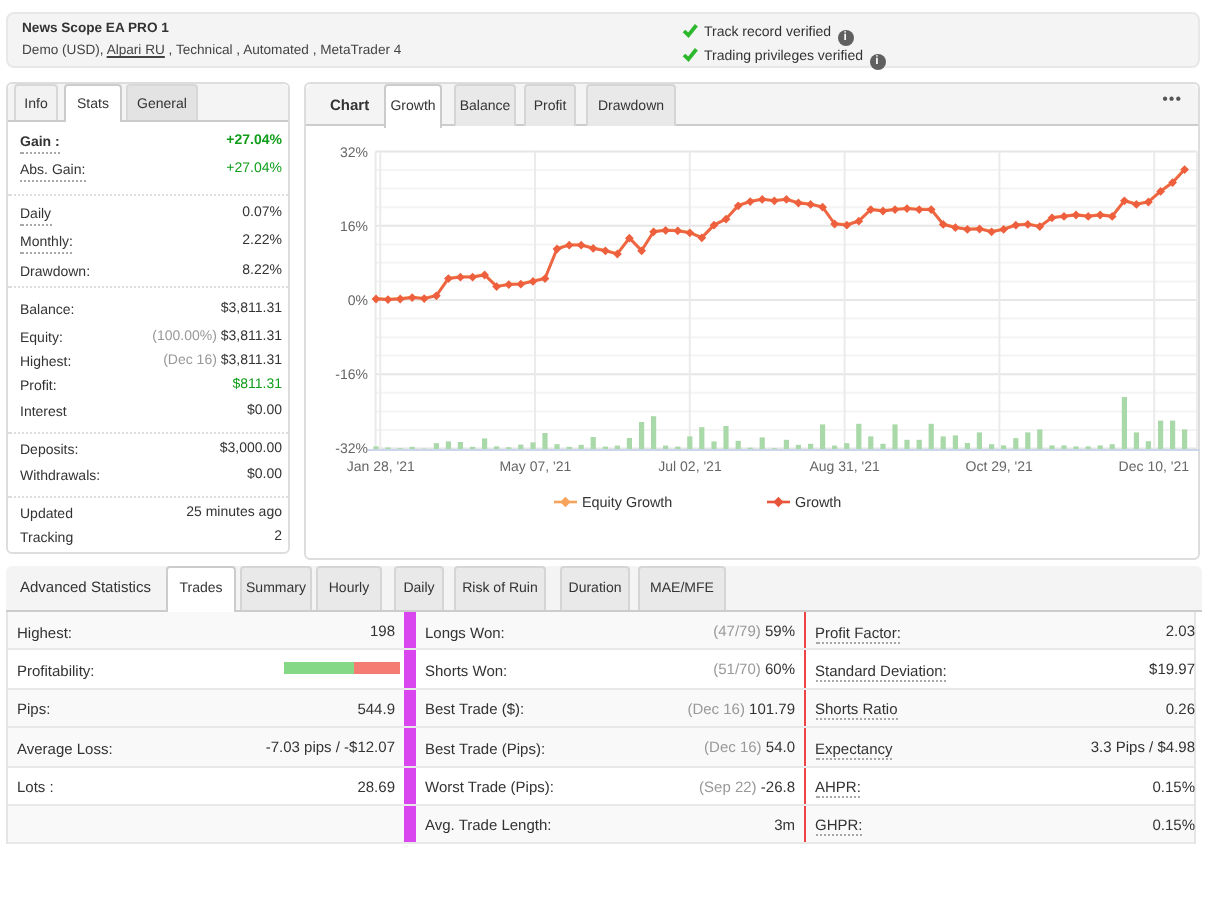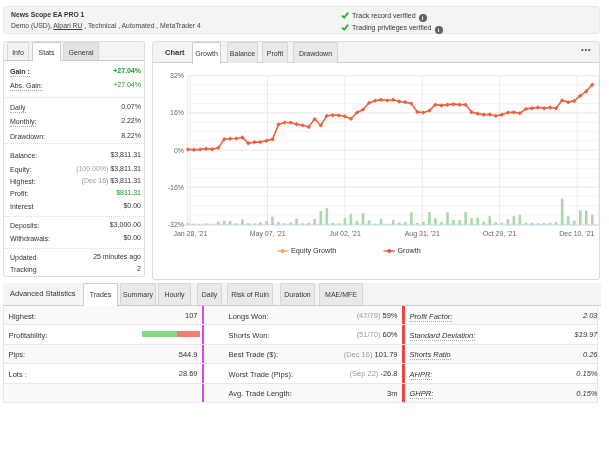--- a/index.html
+++ b/index.html
@@ -33,22 +33,22 @@
 
 #bp { left:3px; top:283px; width:598px; height:158px; }
 #bp .tabs { position:absolute; left:0; top:0; right:0; height:23px; background:#f4f4f4; border-bottom:1px solid #ccc; border-radius:3px 3px 0 0; box-sizing:border-box; }
 .btab { position:absolute; top:0; height:22px; font-size:7px; color:#333; line-height:22px; text-align:center; background:#e9e9e9; border:1px solid #d5d5d5; border-bottom:none; border-radius:2px 2px 0 0; box-sizing:border-box; }
 .btab.on { background:#fff; border-color:#ccc; height:23px; z-index:2; }
 #tbl { position:absolute; left:0; top:23px; right:3px; border-left:1px solid #e5e5e5; border-right:1px solid #e5e5e5; }
 .tr { height:19.4px; border-bottom:1px solid #e8e8e8; background:#fff; position:relative; }
 .tr.odd { background:#f9f9f9; }
 .c { position:absolute; top:0; height:100%; font-size:7.5px; line-height:19.4px; color:#333; }
 .c1 { left:0; width:198px; }
-.c2 { left:198px; width:200px; border-left:2px solid #d946ef;padding-left:20px; }
-.c3 { left:398px; width:200px; border-left:3px solid #ef4444;font-style:italic; }
+.c2 { left:198px; width:200px; border-left:6px solid #d946ef; }
+.c3 { left:398px; width:200px; border-left:1px solid #ef4444; }
 .tl { float:left; margin-left:4.5px; line-height:9px; margin-top:5.5px; }
 .tv { float:right; margin-right:4.5px; }
 .pbar { display:inline-block; width:58px; height:6px; background:#f47c72; vertical-align:middle; position:relative; margin-top:-2px; margin-right:-2.5px; }
 .pbar span { position:absolute; left:0; top:0; width:35px; height:6px; background:#85d885; }
 </style></head>
 <body>
 <div id="hdr" class="abs">
   <div class="t1">News Scope EA PRO 1</div>
   <div class="t2">Demo (USD), <span style="text-decoration:underline">Alpari RU</span> , Technical , Automated , MetaTrader 4</div>
   <div class="vline" style="top:3.5px"><svg class="chk" viewBox="0 0 8 8">
@@ -336,21 +336,21 @@
     <div class="btab" style="left:155px;width:33px">Hourly</div>
     <div class="btab" style="left:194px;width:25px">Daily</div>
     <div class="btab" style="left:224px;width:46px">Risk of Ruin</div>
     <div class="btab" style="left:277px;width:35px">Duration</div>
     <div class="btab" style="left:316px;width:44px">MAE/MFE</div>
   </div>
   <div id="tbl">
       <div class="tr odd">
 <div class="c c1">
           <span class="tl">Highest:</span>
-          <span class="tv">107</span>
+          <span class="tv">198</span>
         </div>
 <div class="c c2">
           <span class="tl">Longs Won:</span>
           <span class="tv"><span class="gry">(47/79)</span> 59%</span>
         </div>
 <div class="c c3">
           <span class="tl u">Profit Factor:</span>
           <span class="tv">2.03</span>
         </div>
 </div>
@@ -375,20 +375,34 @@
         </div>
 <div class="c c2">
           <span class="tl">Best Trade ($):</span>
           <span class="tv"><span class="gry">(Dec 16)</span> 101.79</span>
         </div>
 <div class="c c3">
           <span class="tl u">Shorts Ratio</span>
           <span class="tv">0.26</span>
         </div>
 </div>
+      <div class="tr odd">
+<div class="c c1">
+          <span class="tl">Average Loss:</span>
+          <span class="tv">-7.03 pips / -$12.07</span>
+        </div>
+<div class="c c2">
+          <span class="tl">Best Trade (Pips):</span>
+          <span class="tv"><span class="gry">(Dec 16)</span> 54.0</span>
+        </div>
+<div class="c c3">
+          <span class="tl u">Expectancy</span>
+          <span class="tv">3.3 Pips / $4.98</span>
+        </div>
+</div>
       <div class="tr">
 <div class="c c1">
           <span class="tl">Lots :</span>
           <span class="tv">28.69</span>
         </div>
 <div class="c c2">
           <span class="tl">Worst Trade (Pips):</span>
           <span class="tv"><span class="gry">(Sep 22)</span> -26.8</span>
         </div>
 <div class="c c3">

